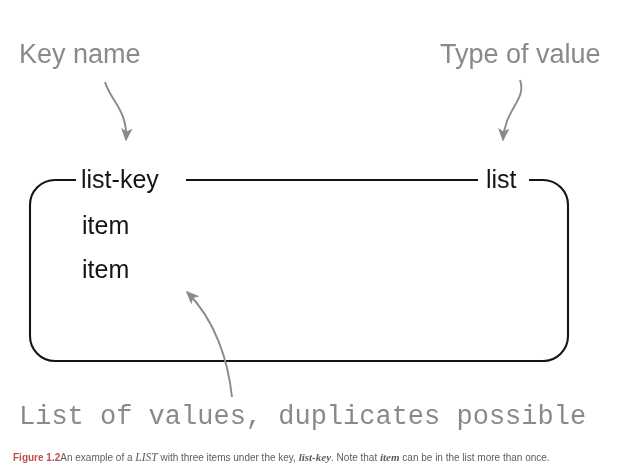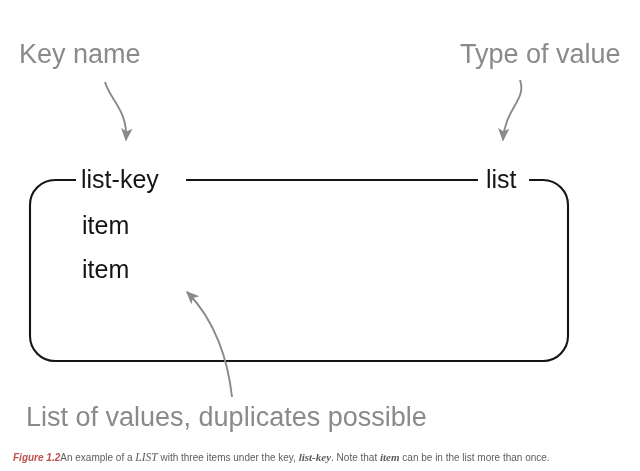--- a/index.html
+++ b/index.html
@@ -31,22 +31,22 @@
   
   .callout {
     position: absolute;
     color: #8a8a8a;
     font-size: 27px;
     line-height: 1;
     white-space: nowrap;
     font-weight: 400;
   }
   #callout-key-name   { left: 19px;  top: 41px; }
-  #callout-type-value { left: 460px; top: 41px; text-align: right; }
-  #callout-list-values{ left: 26px;  top: 404px; }
+  #callout-type-value { left: 440px; top: 41px; text-align: right; }
+  #callout-list-values{ left: 19px;  top: 404px; font-family: Liberation Mono, monospace; }
 
   
   .box-label {
     position: absolute;
     color: #151515;
     font-size: 25px;
     line-height: 1;
     white-space: nowrap;
     background: #ffffff;
     padding: 0 5px;
@@ -76,21 +76,20 @@
     top: 450px;
     width: 620px;
     font-size: 10px;
     line-height: 1.3;
     color: #5d5d5d;
     white-space: nowrap;
   }
   #caption-number {
     color: #c0504d;
     font-weight: bold;
-    font-style: italic;
   }
   .cap-italic   { }
   .cap-mono-sc  { font-style: italic; font-family: "Liberation Serif", serif; font-size: 11.5px; }
   .cap-bold-it  { font-style: italic; font-weight: bold; font-family: "Liberation Serif", serif; font-size: 11px; }
 </style>
 </head>
 <body>
 
 <div id="page">
 

